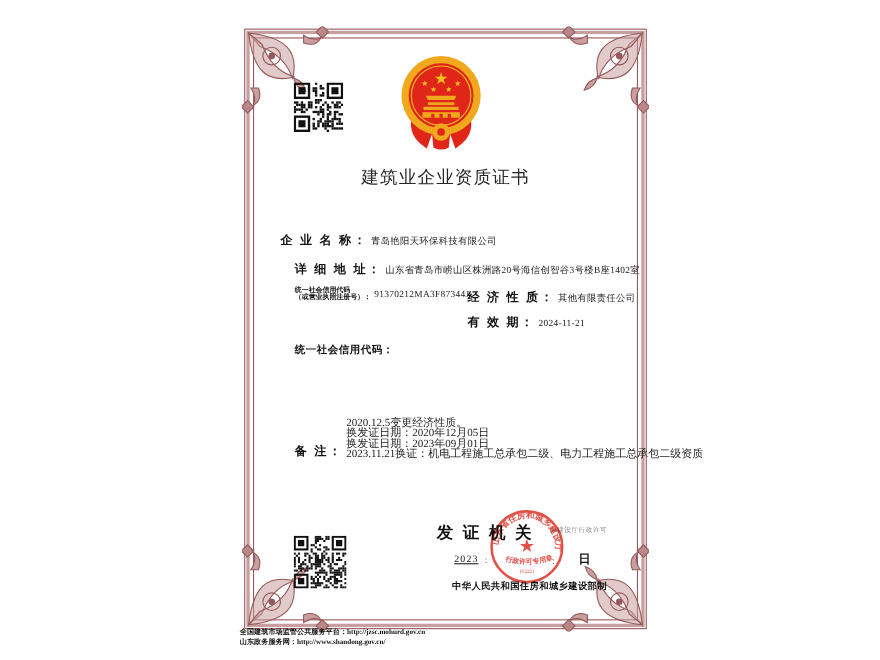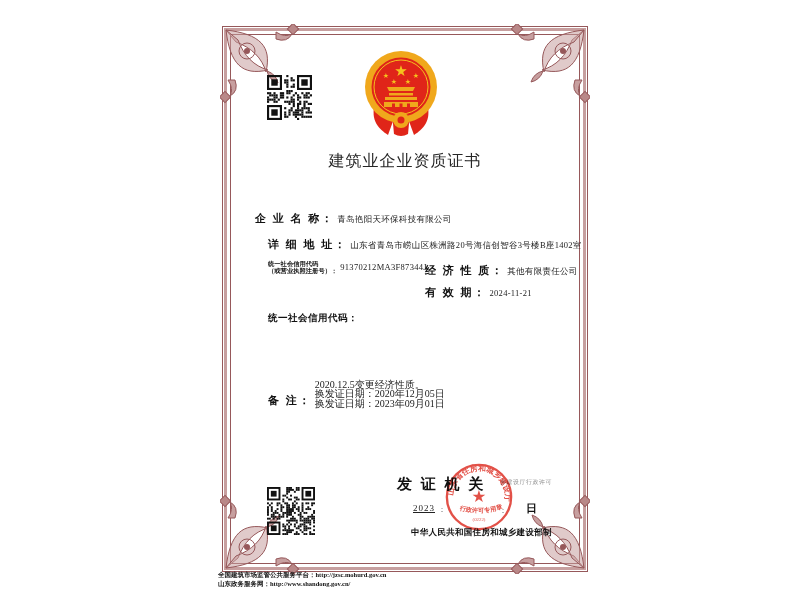--- a/index.html
+++ b/index.html
@@ -262,20 +262,21 @@
   <div class="row" style="left:268px;top:312px;align-items:flex-start">
     <span class="lab-mid">统一社会信用代码：</span>
   </div>
 
   <div class="row" style="left:268px;top:380px;align-items:flex-end">
     <span class="lab">备 注：</span>
     <span class="remlines">
       <div>2020.12.5变更经济性质。</div>
       <div>换发证日期：2020年12月05日</div>
       <div>换发证日期：2023年09月01日</div>
+      <div>2023.11.21换证：机电工程施工总承包二级、电力工程施工总承包二级资质</div>
     </span>
   </div>
 
   <div class="abs issue-lab">发 证 机 关</div>
   <div class="abs side-note">乡建设厅行政许可</div>
   <div class="abs yr">2023</div>
   <div class="abs sep1">：</div>
   <div class="abs sep2">：</div>
   <div class="abs day">日</div>
   <div class="abs madeby">中华人民共和国住房和城乡建设部制</div>

